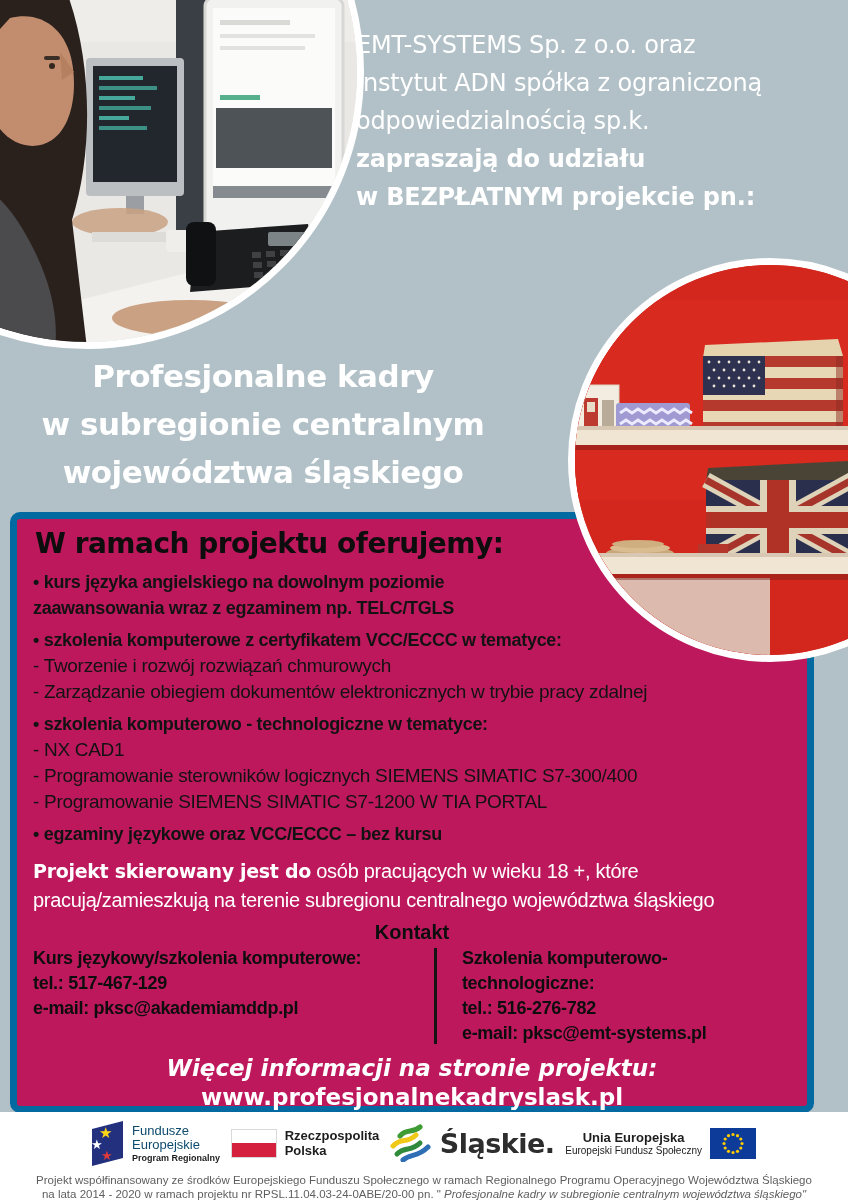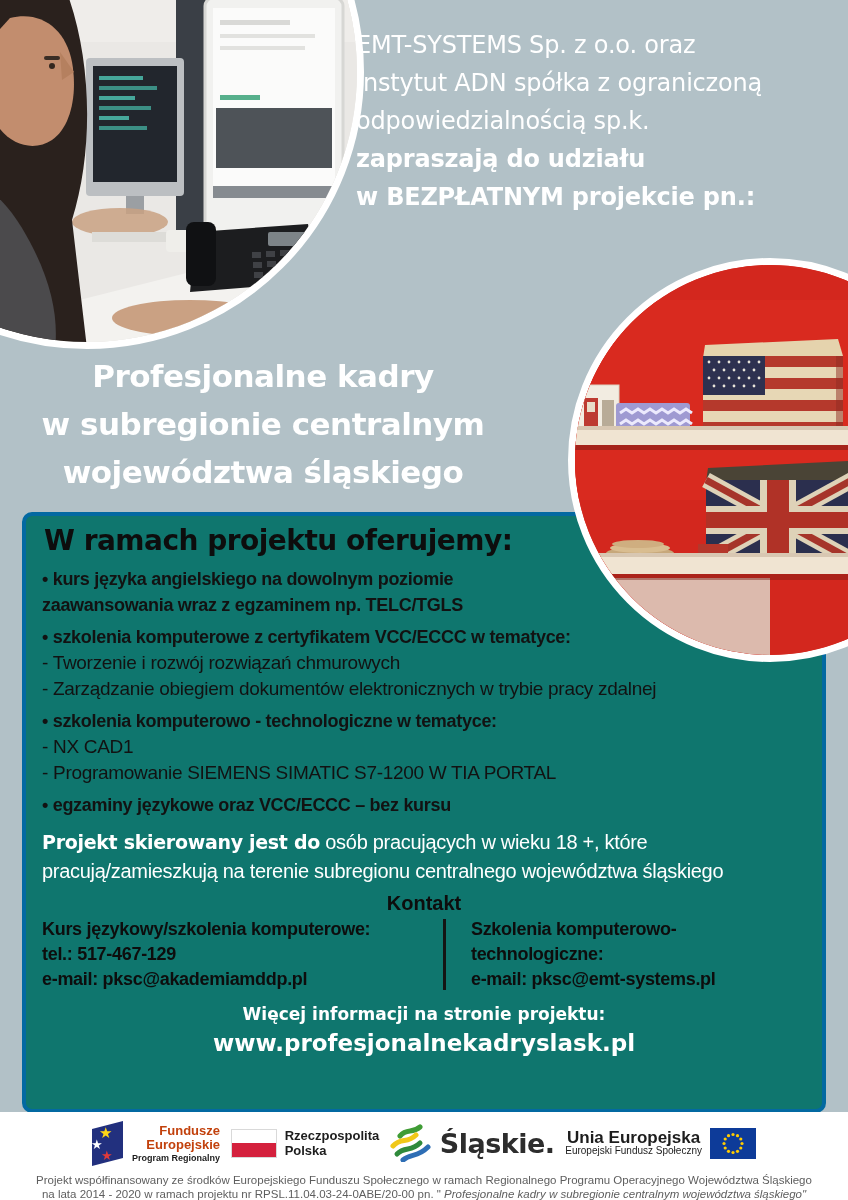--- a/index.html
+++ b/index.html
@@ -22,57 +22,57 @@
   }
   .intro .b{font-weight:bold;}
   
   .main-title{
     position:absolute; left:16px; top:352px; width:494px; z-index:2;
     text-align:center; color:#fff; font-family:"DejaVu Sans",sans-serif;
     font-weight:bold; font-size:31px; line-height:48px; letter-spacing:-0.5px;
   }
   
   .panel{
-    position:absolute; left:22px; top:512px; width:804px; height:601px; z-index:2;
-    box-sizing:border-box; background:#0f766e;
-    border:4px solid #0369a1; border-radius:10px;
+    position:absolute; left:10px; top:512px; width:804px; height:601px; z-index:2;
+    box-sizing:border-box; background:#be185d;
+    border:7px solid #0369a1; border-radius:10px;
     padding:6px 16px 4px 16px; color:#121212;
   }
   .panel-heading{
     font-family:"DejaVu Sans",sans-serif; font-weight:bold;
     font-size:28px; line-height:34px; letter-spacing:-0.5px;
     margin:2px 0 8px 2px; color:#0d0d0d;
   }
   .offer-item{font-size:18px; line-height:26px; letter-spacing:-0.3px;}
   .offer-item.bold{font-weight:bold;}
   .offer-item.regular{font-weight:normal; font-size:19px;}
   .offer-item.group{margin-top:6px;}
   .audience{margin-top:10px; color:#fff; font-size:20px; line-height:29px; letter-spacing:-0.3px;}
   .audience .lead{font-weight:bold; font-family:"DejaVu Sans",sans-serif; font-size:19px;}
   .kontakt-heading{margin-top:6px; text-align:center; font-weight:bold; font-size:20px; color:#0d0d0d;}
   .contact-row{display:flex; margin-top:2px;gap:13px;}
   .contact-col{font-weight:bold; font-size:18px; line-height:25px; color:#0d0d0d; letter-spacing:-0.3px;}
   .contact-col.left{width:386px; flex:0 0 386px;}
   .contact-divider{width:3px; background:#141414; margin:2px 12px 2px 2px;}
   .more-info{margin-top:8px; text-align:center; color:#fff; font-weight:bold; font-family:"DejaVu Sans",sans-serif;}
-  .more-info .l1{font-size:17px; line-height:28px;}
+  .more-info .l1{font-size:23px; line-height:28px;font-style:italic;}
   .more-info .l2{font-size:23px; line-height:30px;}
   
   .footer{position:absolute; left:0; bottom:0; width:848px; height:88px; background:#fff; z-index:5;}
   .logos{display:flex; align-items:center; justify-content:space-between; padding:5px 92px 0 90px; height:52px;}
   .logo-group{display:flex; align-items:center; gap:8px;}
-  .fe-text{font-size:13px; line-height:14px; font-weight:bold; color:#c2410c;text-align:right;}
+  .fe-text{font-size:13px; line-height:14px; font-weight:normal; color:#0c4a6e;}
   .fe-sub{font-size:9px; font-weight:bold; color:#1d1d1d; margin-top:1px;text-align:center;}
   .flag-pl{width:46px; height:29px; box-sizing:border-box; border:1px solid #d9d9d9;}
   .flag-pl .top{height:50%; background:#fff;}
   .flag-pl .bot{height:50%; background:#d4213d;}
   .pl-text{font-size:13px; line-height:15px; font-weight:bold; color:#1d1d1d;}
   .slaskie-label{font-size:27px; font-weight:bold; color:#2d2d2d; letter-spacing:-0.5px; font-family:"DejaVu Sans",sans-serif;}
   .eu-text{text-align:center; color:#1d1d1d;}
-  .eu-text .t1{font-size:17px; font-weight:bold; line-height:15px;}
+  .eu-text .t1{font-size:13px; font-weight:bold; line-height:15px;}
   .eu-text .t2{font-size:10px; font-weight:normal; line-height:11px;}
   .fineprint{margin-top:4px; text-align:center; color:#5e5e5e; font-size:11.5px; line-height:14px;}
   .fineprint .italic{font-style:italic;}
 </style>
 </head>
 <body>
 
 <div class="poster">
 
   <div class="photo-circle photo-left">
@@ -232,39 +232,41 @@
   <div class="panel">
     <div class="panel-heading">W ramach projektu oferujemy:</div>
 
     <div class="offer-item bold group">• kurs języka angielskiego na dowolnym poziomie</div>
     <div class="offer-item bold">zaawansowania wraz z egzaminem np. TELC/TGLS</div>
     <div class="offer-item bold group">• szkolenia komputerowe  z certyfikatem VCC/ECCC w tematyce:</div>
     <div class="offer-item regular">- Tworzenie i rozwój rozwiązań chmurowych</div>
     <div class="offer-item regular">- Zarządzanie obiegiem dokumentów elektronicznych w trybie pracy zdalnej</div>
     <div class="offer-item bold group">• szkolenia komputerowo - technologiczne w tematyce:</div>
     <div class="offer-item regular">- NX CAD1</div>
+    <div class="offer-item regular">- Programowanie sterowników logicznych SIEMENS SIMATIC S7-300/400</div>
     <div class="offer-item regular">- Programowanie SIEMENS SIMATIC S7-1200 W TIA PORTAL</div>
     <div class="offer-item bold group">• egzaminy językowe oraz VCC/ECCC – bez kursu</div>
 
     <div class="audience">
       <span class="lead">Projekt skierowany jest do</span>
       <span>osób pracujących w wieku 18 +, które pracują/zamieszkują na terenie subregionu centralnego województwa śląskiego</span>
     </div>
 
     <div class="kontakt-heading">Kontakt</div>
 
     <div class="contact-row">
       <div class="contact-col left">
         <div>Kurs językowy/szkolenia komputerowe:</div>
         <div>tel.: 517-467-129</div>
         <div>e-mail: pksc@akademiamddp.pl</div>
       </div>
       <div class="contact-divider"></div>
       <div class="contact-col right">
         <div>Szkolenia komputerowo-technologiczne:</div>
+        <div>tel.: 516-276-782</div>
         <div>e-mail: pksc@emt-systems.pl</div>
       </div>
     </div>
 
     <div class="more-info">
       <div class="l1">Więcej informacji na stronie projektu:</div>
       <div class="l2">www.profesjonalnekadryslask.pl</div>
     </div>
   </div>
 

